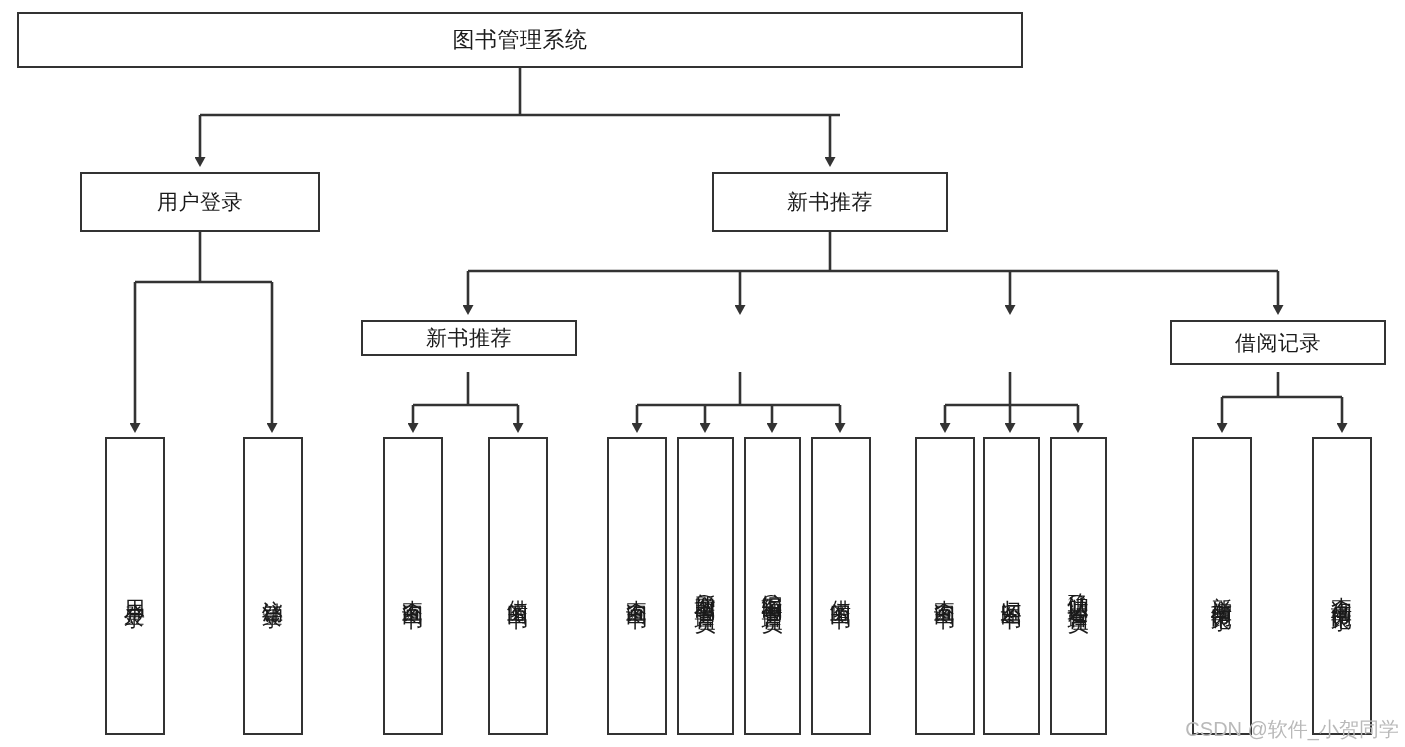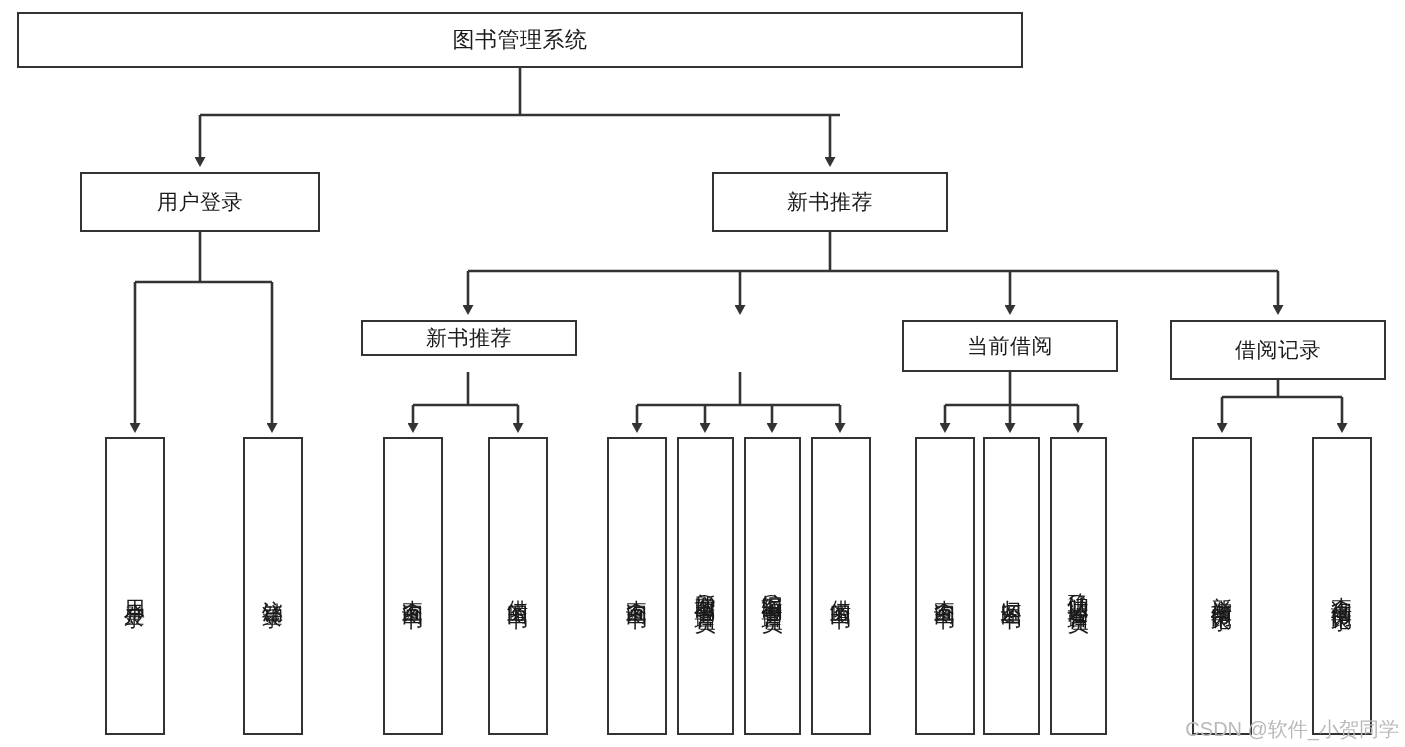--- a/index.html
+++ b/index.html
@@ -128,24 +128,21 @@
   <div class="node horiz" style="left:80px; top:172px; width:240px; height:60px;">
     <span class="label">用户登录</span>
   </div>
   <div class="node horiz" style="left:712px; top:172px; width:236px; height:60px;">
     <span class="label">新书推荐</span>
   </div>
 
   <div class="node horiz" style="left:361px; top:320px; width:216px; height:36px;">
     <span class="label">新书推荐</span>
   </div>
-  <div class="node horiz" style="left:902px; top:320px; width:216px; height:52px;">
-    <span class="label">当前借阅</span>
-  </div>
-  <div class="node horiz" style="left:1170px; top:320px; width:216px; height:60px;">
+  <div class="node horiz" style="left:1170px; top:320px; width:216px; height:45px;">
     <span class="label">借阅记录</span>
   </div>
 
   <div class="node vert" style="left:105px; top:437px; width:60px; height:298px;">
     <span class="label">用户登录</span>
   </div>
   <div class="node vert" style="left:243px; top:437px; width:60px; height:298px;">
     <span class="label">注销登录</span>
   </div>
 

